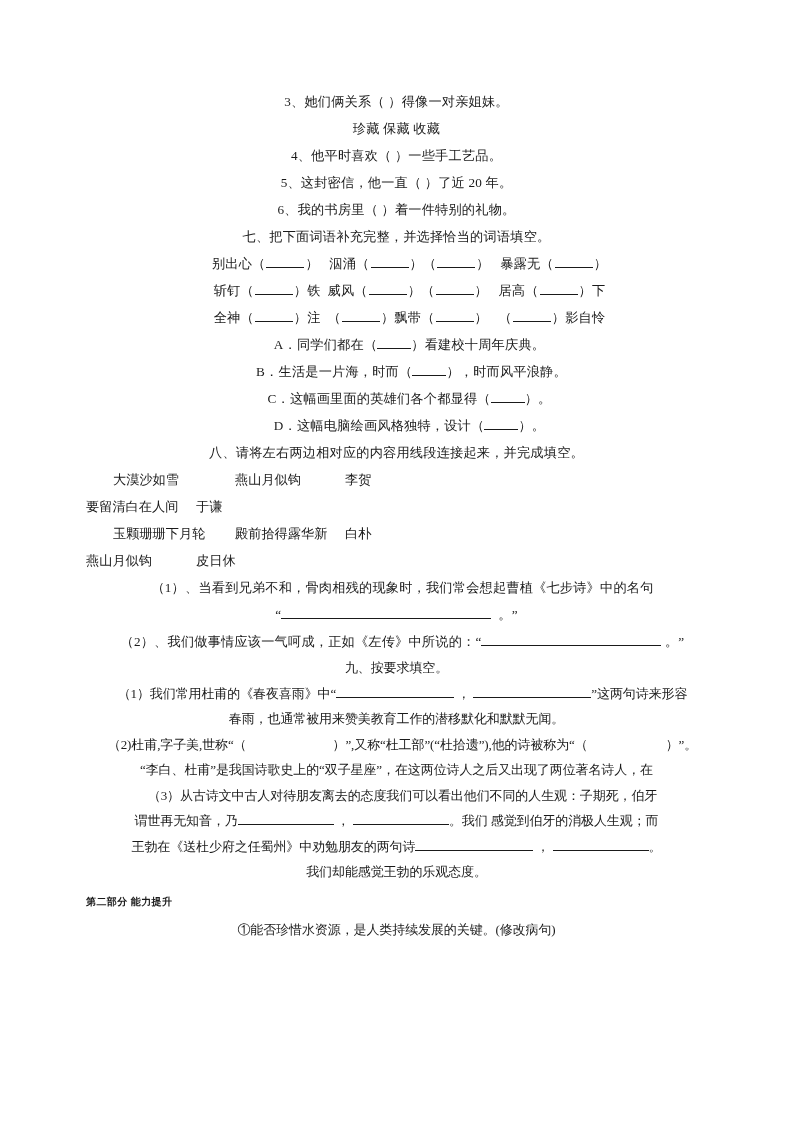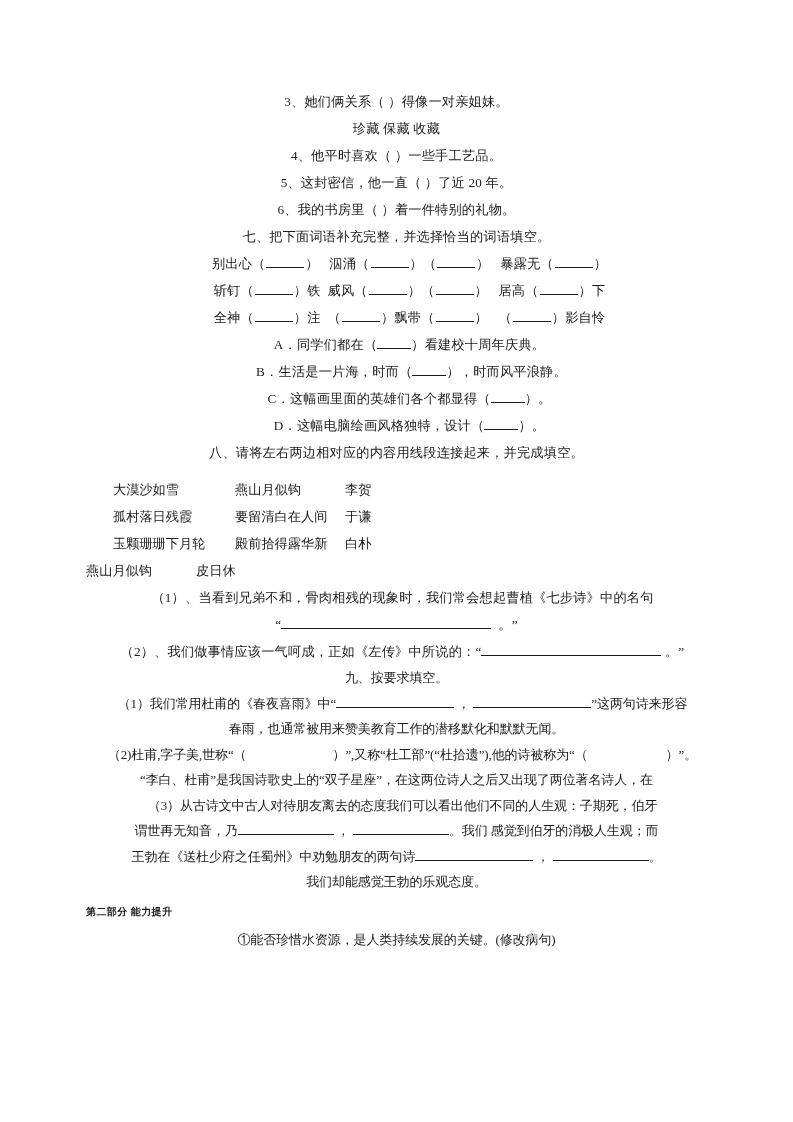--- a/index.html
+++ b/index.html
@@ -60,21 +60,21 @@
   .u-lg { width: 118px; }
   .u-xxl { width: 180px; }
   .u-huge { width: 210px; }
 
   
   .pblank { white-space: nowrap; }
   .pblank .u { width: 38px; margin: 0 1px; }
 
   
   .match-table {
-    margin-top: 10px;
+    margin-top: 0;
     font-size: 13.2px;
     line-height: 27px;
   }
   .match-row { display: flex; }
   .match-c1 { width: 122px; padding-left: 27px; }
   .match-c2 { width: 110px; }
   .match-c3 { width: 110px; }
 
   
   .part-heading {
@@ -129,21 +129,20 @@
 
     <div class="line">八、请将左右两边相对应的内容用线段连接起来，并完成填空。</div>
 
     <div class="match-table">
       <div class="match-row">
         <div class="match-c1">大漠沙如雪</div>
         <div class="match-c2">燕山月似钩</div>
         <div class="match-c3">李贺</div>
       </div>
       <div class="match-row">
-        <div class="match-c1">孤村落日残霞</div>
         <div class="match-c2">要留清白在人间</div>
         <div class="match-c3">于谦</div>
       </div>
       <div class="match-row">
         <div class="match-c1">玉颗珊珊下月轮</div>
         <div class="match-c2">殿前拾得露华新</div>
         <div class="match-c3">白朴</div>
       </div>
       <div class="match-row">
         <div class="match-c2">燕山月似钩</div>

